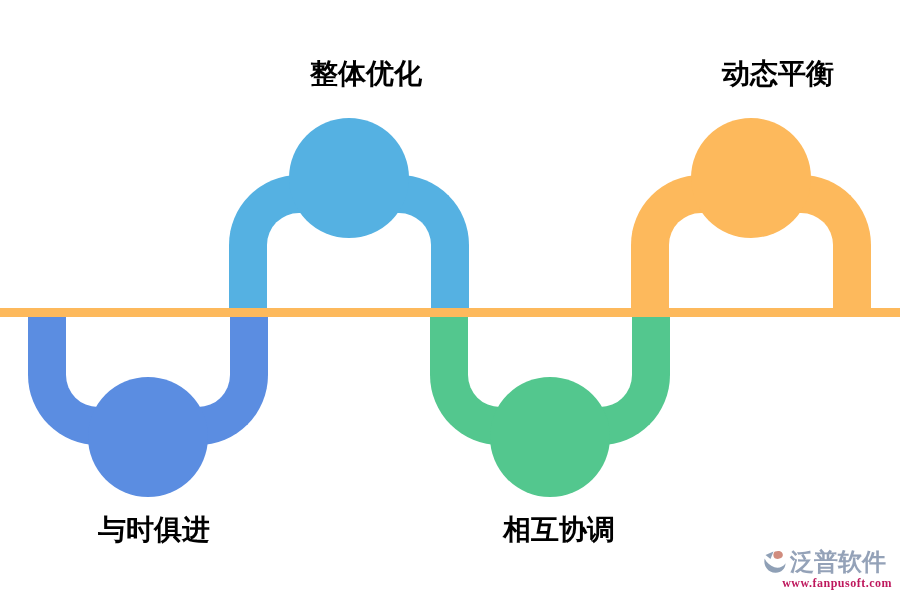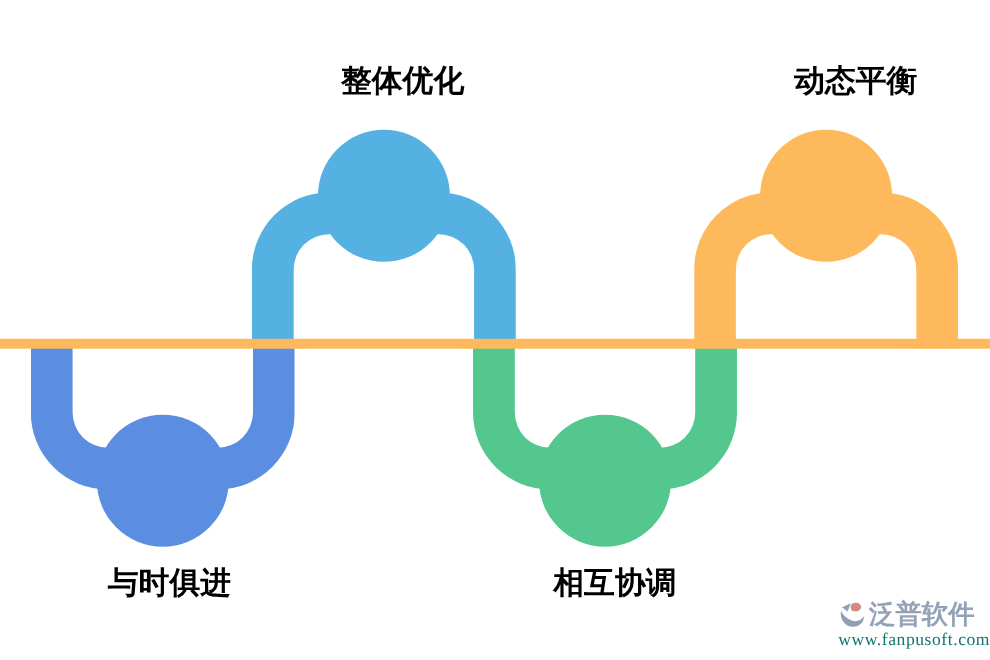--- a/index.html
+++ b/index.html
@@ -100,23 +100,23 @@
     line-height: 1;
   }
   .brand-name {
     font-size: 24px;
     font-weight: bold;
     color: #94A2B8;
     white-space: nowrap;
   }
   .brand-url {
     font-family: "Liberation Serif", serif;
-    font-size: 16px;
-    font-weight: normal;
-    color: #0f766e;
+    font-size: 12px;
+    font-weight: bold;
+    color: #be185d;
     letter-spacing: 0.5px;
     margin-top: 1px;
     white-space: nowrap;
   }
   .logo-icon-svg { display: block; }
 </style>
 </head>
 <body>
 
 <div class="canvas">

